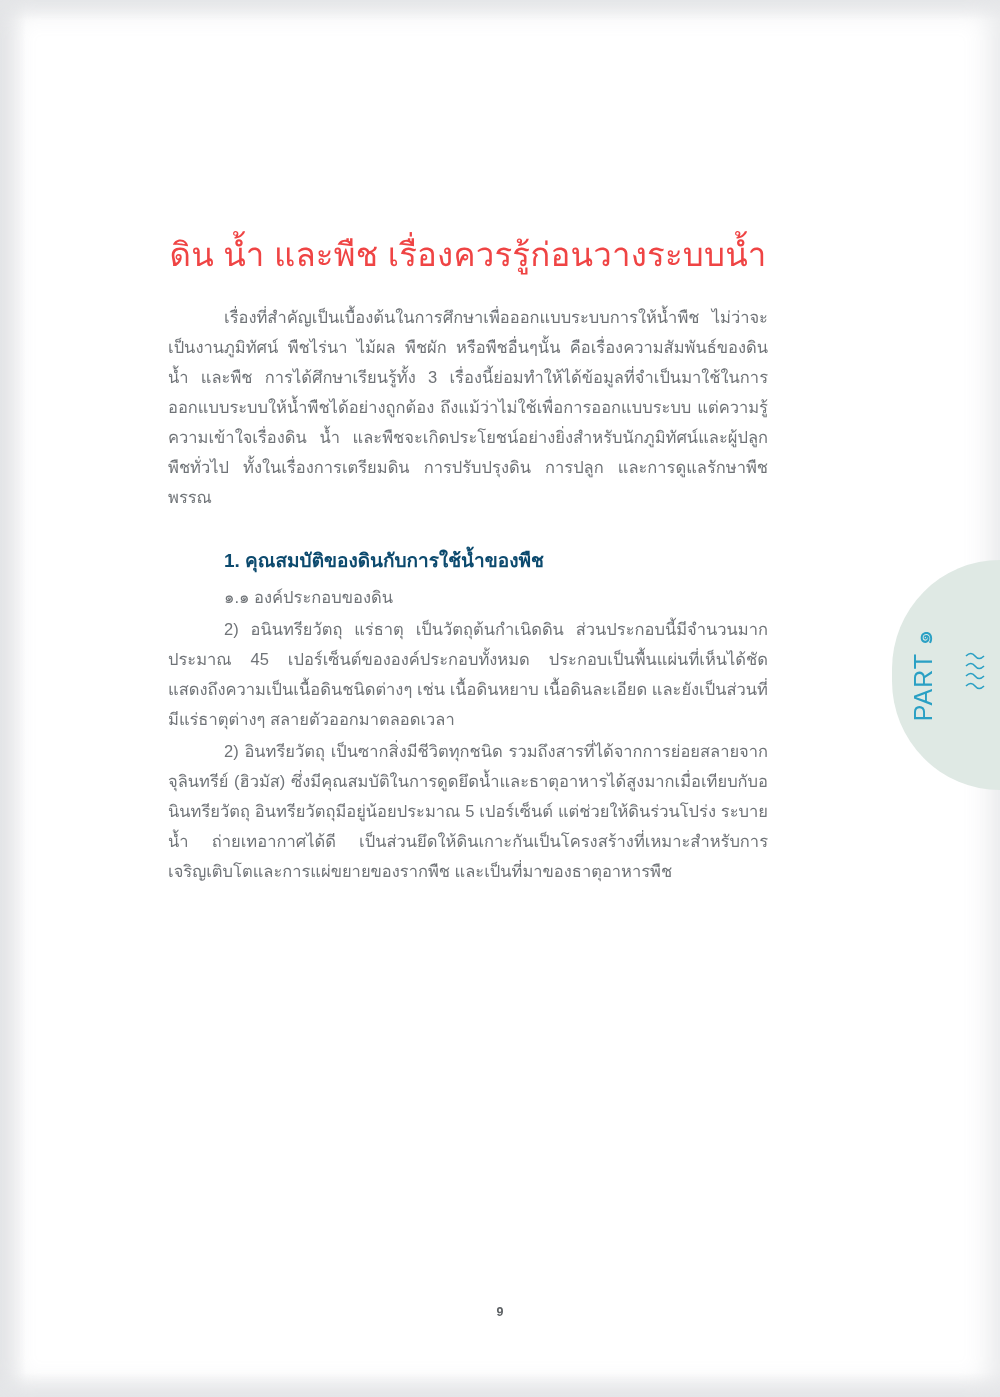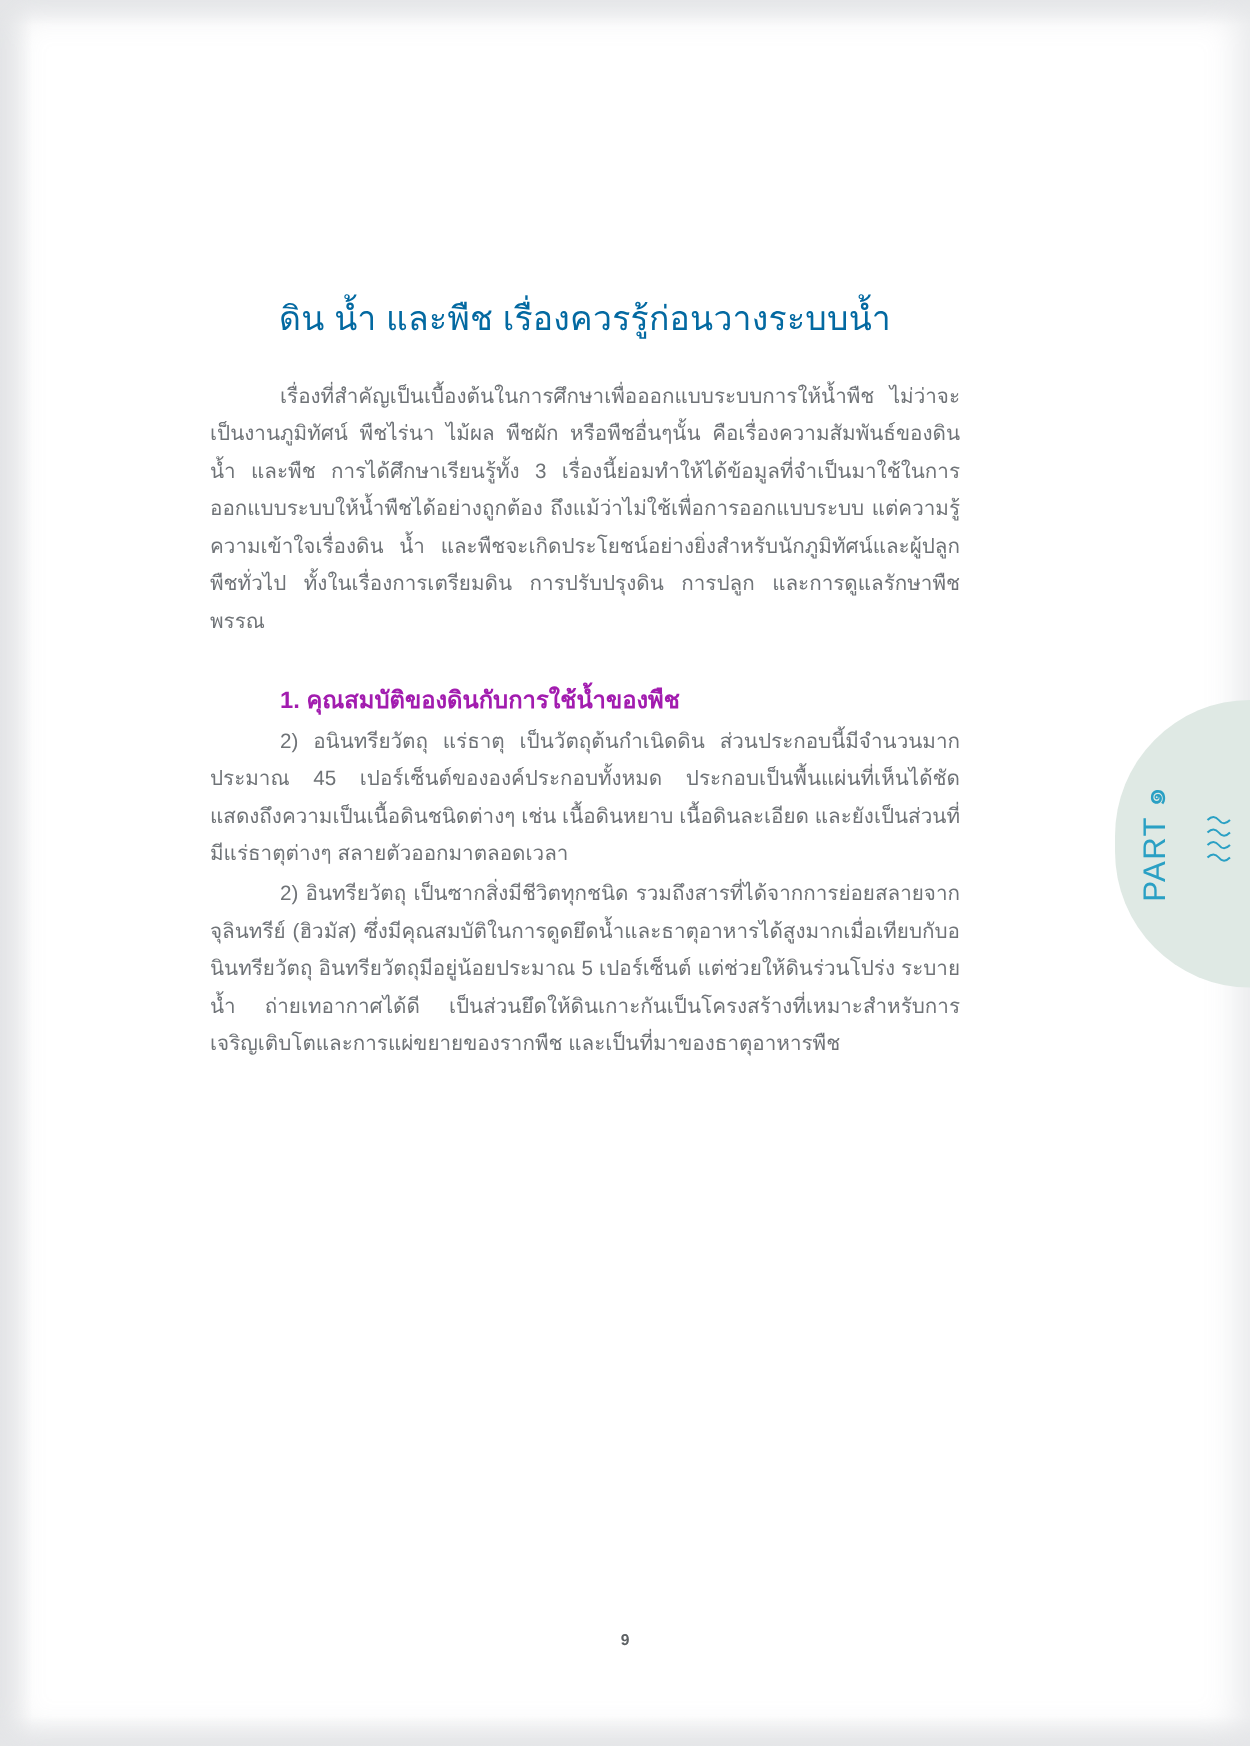--- a/index.html
+++ b/index.html
@@ -80,39 +80,39 @@
     left: 168px;
     top: 238px;
     width: 600px;
     color: #6f7377;
     font-size: 16.5px;
     line-height: 30px;
     font-family: "Liberation Sans", sans-serif;
   }
   h1.doc-title {
     margin: 0 0 30px 0;
-    font-size: 27px;
+    font-size: 33px;
     line-height: 34px;
     font-weight: normal;
-    color: #0369a1;
+    color: #ef4444;
     text-align: center;
     letter-spacing: 0.2px;
   }
   p.body {
     margin: 0 0 2px 0;
     text-align: justify;
     text-justify: inter-word;
     text-indent: 56px;
   }
   h2.section {
     margin: 34px 0 2px 0;
     font-size: 19px;
     line-height: 30px;
     font-weight: bold;
-    color: #a21caf;
+    color: #0c4a6e;
     text-indent: 56px;
   }
   p.sub {
     margin: 6px 0 2px 0;
     text-indent: 56px;
     text-align: left;
   }
 
   
   .folio {
@@ -152,20 +152,21 @@
   <div class="content">
 
     <h1 class="doc-title">ดิน  น้ำ  และพืช  เรื่องควรรู้ก่อนวางระบบน้ำ</h1>
 
     <p class="body">เรื่องที่สำคัญเป็นเบื้องต้นในการศึกษาเพื่อออกแบบระบบการให้น้ำพืช ไม่ว่าจะเป็นงานภูมิทัศน์  พืชไร่นา  ไม้ผล  พืชผัก  หรือพืชอื่นๆนั้น  คือเรื่องความสัมพันธ์ของดิน  น้ำ  และพืช  การได้ศึกษาเรียนรู้ทั้ง 3 เรื่องนี้ย่อมทำให้ได้ข้อมูลที่จำเป็นมาใช้ในการออกแบบระบบให้น้ำพืชได้อย่างถูกต้อง  ถึงแม้ว่าไม่ใช้เพื่อการออกแบบระบบ  แต่ความรู้ความเข้าใจเรื่องดิน  น้ำ  และพืชจะเกิดประโยชน์อย่างยิ่งสำหรับนักภูมิทัศน์และผู้ปลูกพืชทั่วไป  ทั้งในเรื่องการเตรียมดิน การปรับปรุงดิน  การปลูก  และการดูแลรักษาพืชพรรณ</p>
 
     <h2 class="section">1. คุณสมบัติของดินกับการใช้น้ำของพืช</h2>
 
 
 
+    <p class="sub">๑.๑ องค์ประกอบของดิน</p>
 
     <p class="body">2) อนินทรียวัตถุ  แร่ธาตุ  เป็นวัตถุต้นกำเนิดดิน  ส่วนประกอบนี้มีจำนวนมากประมาณ 45 เปอร์เซ็นต์ขององค์ประกอบทั้งหมด  ประกอบเป็นพื้นแผ่นที่เห็นได้ชัด  แสดงถึงความเป็นเนื้อดินชนิดต่างๆ  เช่น  เนื้อดินหยาบ เนื้อดินละเอียด  และยังเป็นส่วนที่มีแร่ธาตุต่างๆ สลายตัวออกมาตลอดเวลา</p>
 
     <p class="body">2) อินทรียวัตถุ  เป็นซากสิ่งมีชีวิตทุกชนิด  รวมถึงสารที่ได้จากการย่อยสลายจากจุลินทรีย์ (ฮิวมัส)  ซึ่งมีคุณสมบัติในการดูดยึดน้ำและธาตุอาหารได้สูงมากเมื่อเทียบกับอนินทรียวัตถุ  อินทรียวัตถุมีอยู่น้อยประมาณ 5 เปอร์เซ็นต์ แต่ช่วยให้ดินร่วนโปร่ง  ระบายน้ำ  ถ่ายเทอากาศได้ดี  เป็นส่วนยึดให้ดินเกาะกันเป็นโครงสร้างที่เหมาะสำหรับการเจริญเติบโตและการแผ่ขยายของรากพืช  และเป็นที่มาของธาตุอาหารพืช</p>
 
   </div>
 
   <div class="folio">9</div>
 
 </div>

